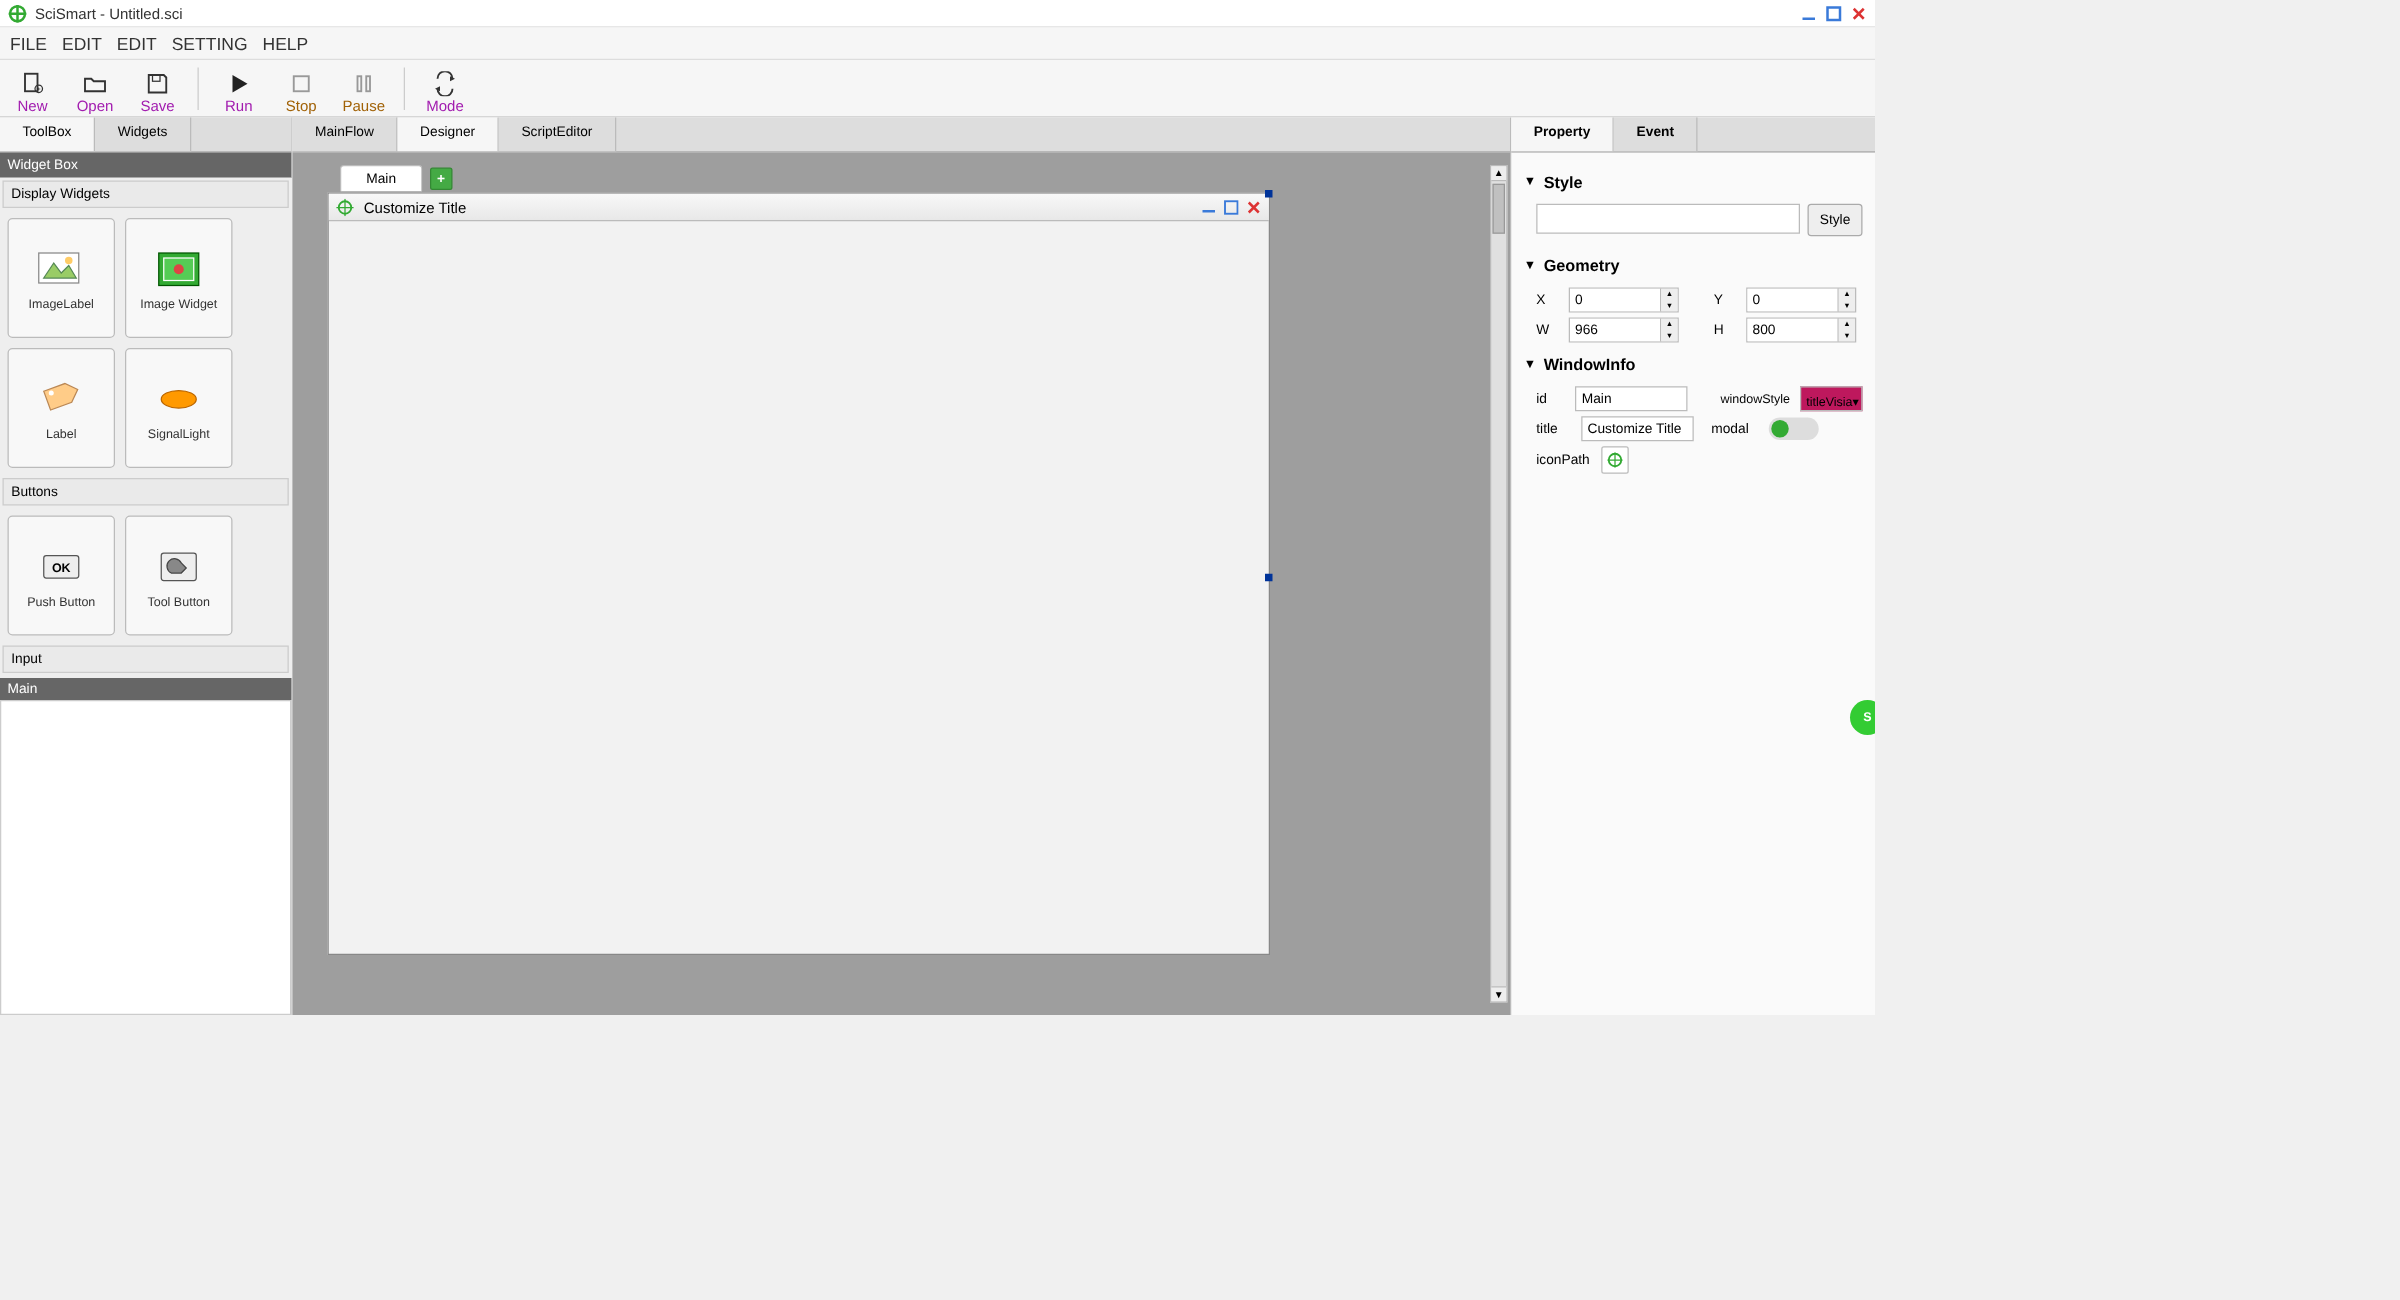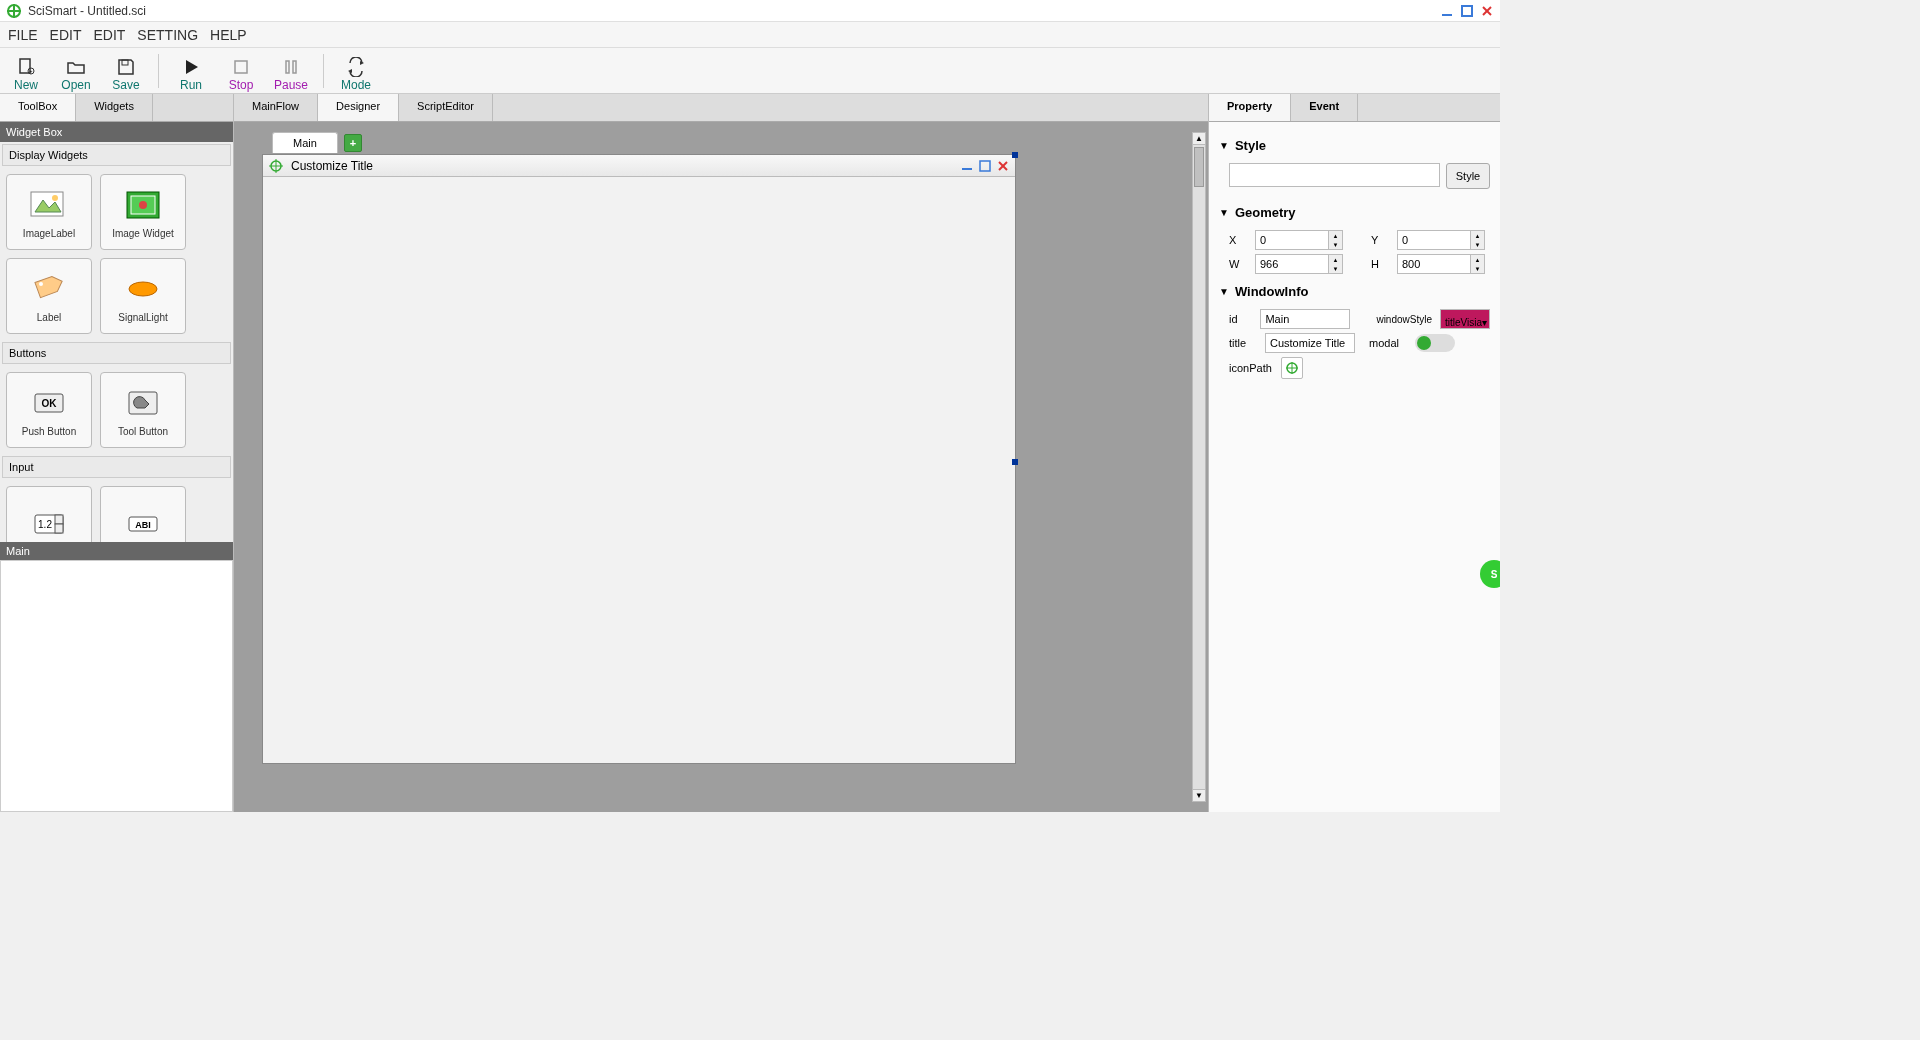--- a/index.html
+++ b/index.html
@@ -4,34 +4,34 @@
 <style>
 * { box-sizing: border-box; margin: 0; padding: 0; }
 body { font-family: Tahoma, Arial, sans-serif; font-size: 11px; background: #f0f0f0; overflow: hidden; width: 1500px; height: 812px; position: relative; }
 .titlebar { height: 22px; background: #fff; display: flex; align-items: center; padding: 0 6px; border-bottom: 1px solid #e0e0e0; }
 .titlebar .app-icon { width: 16px; height: 16px; margin-right: 6px; }
 .titlebar .title-text { font-size: 12px; color: #333; }
 .titlebar .win-controls { margin-left: auto; display: flex; gap: 6px; }
 .menubar { height: 26px; background: #f6f6f6; display: flex; align-items: center; padding: 0 8px; gap: 12px; font-size: 14px; color: #333; border-bottom: 1px solid #ddd; }
 .menubar span { cursor: default; }
 .toolbar { height: 46px; background: #f6f6f6; display: flex; align-items: center; padding: 2px 8px; gap: 14px; border-bottom: 1px solid #ccc; }
-.toolbar .tbtn { display: flex; flex-direction: column; align-items: center; justify-content: flex-end; height: 42px; width: 36px; font-size: 12px; color: #0f766e; cursor: pointer; }
-.toolbar .tbtn.disabled { color: #a21caf; }
+.toolbar .tbtn { display: flex; flex-direction: column; align-items: center; justify-content: flex-end; height: 42px; width: 36px; font-size: 12px; color: #a21caf; cursor: pointer; }
+.toolbar .tbtn.disabled { color: #a16207; }
 .toolbar .tbtn .ticon { height: 22px; display: flex; align-items: center; justify-content: center; font-size: 18px; }
 .toolbar .sep { width: 1px; height: 34px; background: #ccc; }
 .workspace { display: flex; height: calc(812px - 22px - 26px - 46px); }
 .leftpanel { width: 234px; display: flex; flex-direction: column; border-right: 1px solid #bbb; background: #eee; }
 .lefttabs { height: 28px; display: flex; background: #ddd; border-bottom: 1px solid #aaa; }
 .lefttabs .tab, .centertabs .tab, .righttabs .tab { flex: 0 0 auto; padding: 6px 18px; font-size: 11px; background: #ddd; border-right: 1px solid #bbb; cursor: pointer; }
 .lefttabs .tab.active, .centertabs .tab.active, .righttabs .tab.active { background: #f6f6f6; }
 .wbox-header { background: #666; color: #fff; padding: 4px 6px; font-size: 11px; }
 .wbox-body { flex: 0 0 auto; height: 400px; overflow-y: auto; background: #eee; position: relative; }
 .wcat { background: #eaeaea; border: 1px solid #ccc; padding: 4px 6px; font-size: 11px; margin: 2px; }
 .wgrid { display: flex; flex-wrap: wrap; gap: 8px; padding: 6px; }
-.witem { width: 86px; height: 76px; border: 1px solid #bbb; border-radius: 4px; background: #f8f8f8; display: flex; flex-direction: column; align-items: center; justify-content: center; cursor: grab; }
+.witem { width: 86px; height: 96px; border: 1px solid #bbb; border-radius: 4px; background: #f8f8f8; display: flex; flex-direction: column; align-items: center; justify-content: center; cursor: grab; }
 .witem .wicon { width: 44px; height: 38px; display: flex; align-items: center; justify-content: center; }
 .witem .wlabel { font-size: 10px; margin-top: 4px; color: #333; }
 .hier-header { background: #666; color: #fff; padding: 3px 6px; font-size: 11px; }
 .hier-body { flex: 1; background: #fff; border: 1px solid #ccc; margin: 0; padding: 2px; overflow: auto; }
 .centerpanel { flex: 1; display: flex; flex-direction: column; background: #eee; }
 .centertabs { height: 28px; display: flex; background: #ddd; border-bottom: 1px solid #aaa; }
 .canvas-wrap { flex: 1; background: #9e9e9e; padding: 20px 10px 10px 28px; position: relative; overflow: hidden; }
 .canvas-tab { position: absolute; top: 10px; left: 38px; display: flex; align-items: center; gap: 6px; }
 .canvas-tab .ct-tab { background: #fff; border: 1px solid #bbb; border-bottom: none; padding: 4px 20px; font-size: 11px; border-radius: 3px 3px 0 0; }
 .canvas-tab .ct-add { width: 18px; height: 18px; background: #4a4; border: 1px solid #383; border-radius: 2px; color: #fff; display: flex; align-items: center; justify-content: center; font-weight: bold; cursor: pointer; }

